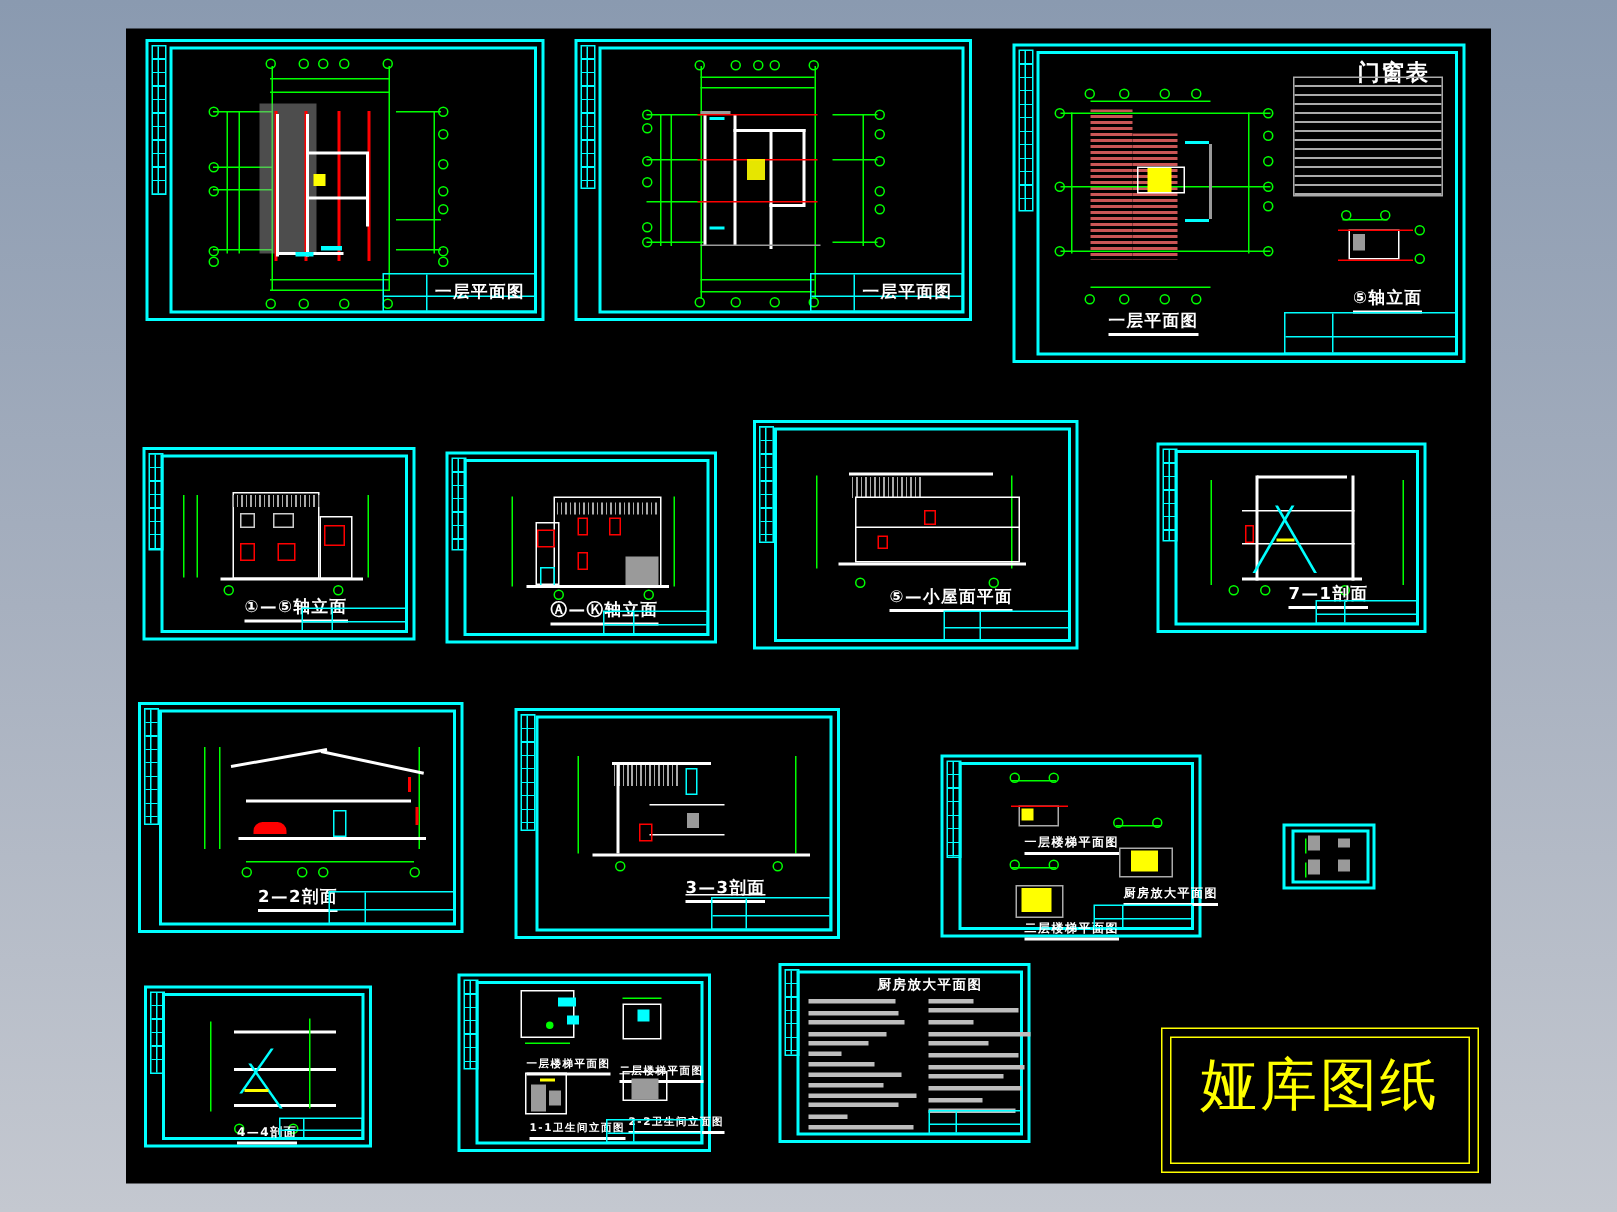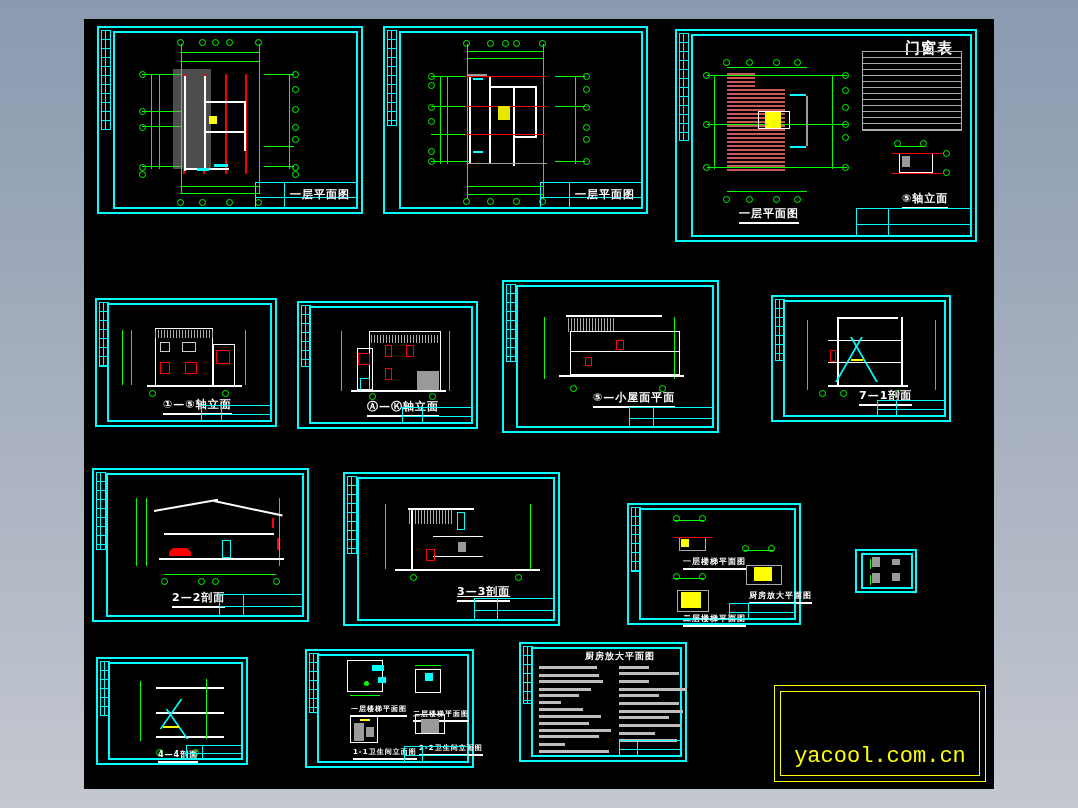--- a/index.html
+++ b/index.html
@@ -474,14 +474,14 @@
     <div class="notes-line" style="left:98px;top:72px;width:50px;"></div>
     <div class="notes-line" style="left:98px;top:80px;width:62px;"></div>
     <div class="notes-line" style="left:98px;top:88px;width:36px;"></div>
     <div class="notes-line" style="left:98px;top:95px;width:58px;"></div>
   </div>
   <div class="tblock" style="width:62px;height:16px;"></div>
 </div>
 
 <div class="watermark">
   <div class="wm-inner"></div>
-  <div class="wm-en">yacool.com.cn</div>
+  <div class="wm-cn">娅库图纸</div>
 </div>
 
 </body></html>

